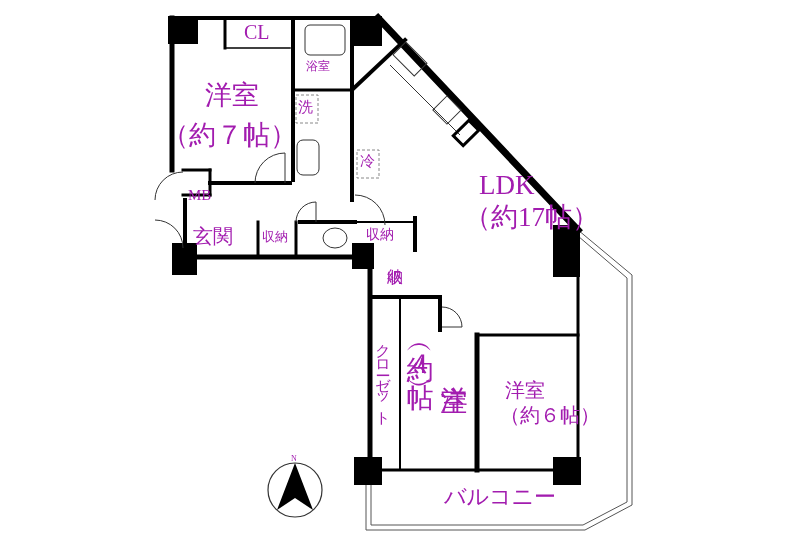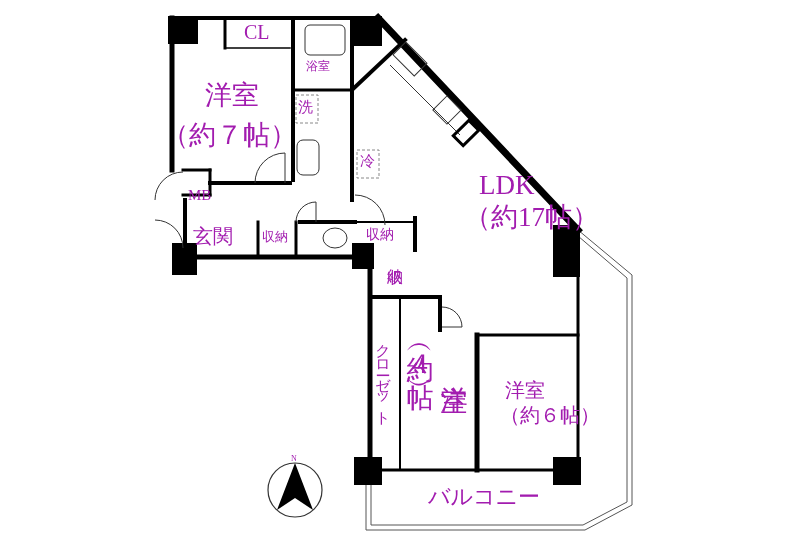--- a/index.html
+++ b/index.html
@@ -122,15 +122,15 @@
 <div class="lbl small vert" style="left:387px;top:256px;font-size:16px;">収納</div>
 
 <div class="lbl vert" style="left:375px;top:333px;font-size:15px;">クローゼット</div>
 
 <div class="lbl vert big" style="left:440px;top:365px;">洋室</div>
 <div class="lbl vert big" style="left:406px;top:335px;">（約４帖）</div>
 
 <div class="lbl mid" style="left:505px;top:380px;">洋室</div>
 <div class="lbl mid" style="left:500px;top:405px;">（約６帖）</div>
 
-<div class="lbl mid" style="left:428px;top:486px;font-size:22px;">バルコニー</div>
+<div class="lbl mid" style="left:444px;top:486px;font-size:22px;">バルコニー</div>
 
 <div class="lbl" style="left:291px;top:455px;font-size:8px;">N</div>
 
 </body></html>

